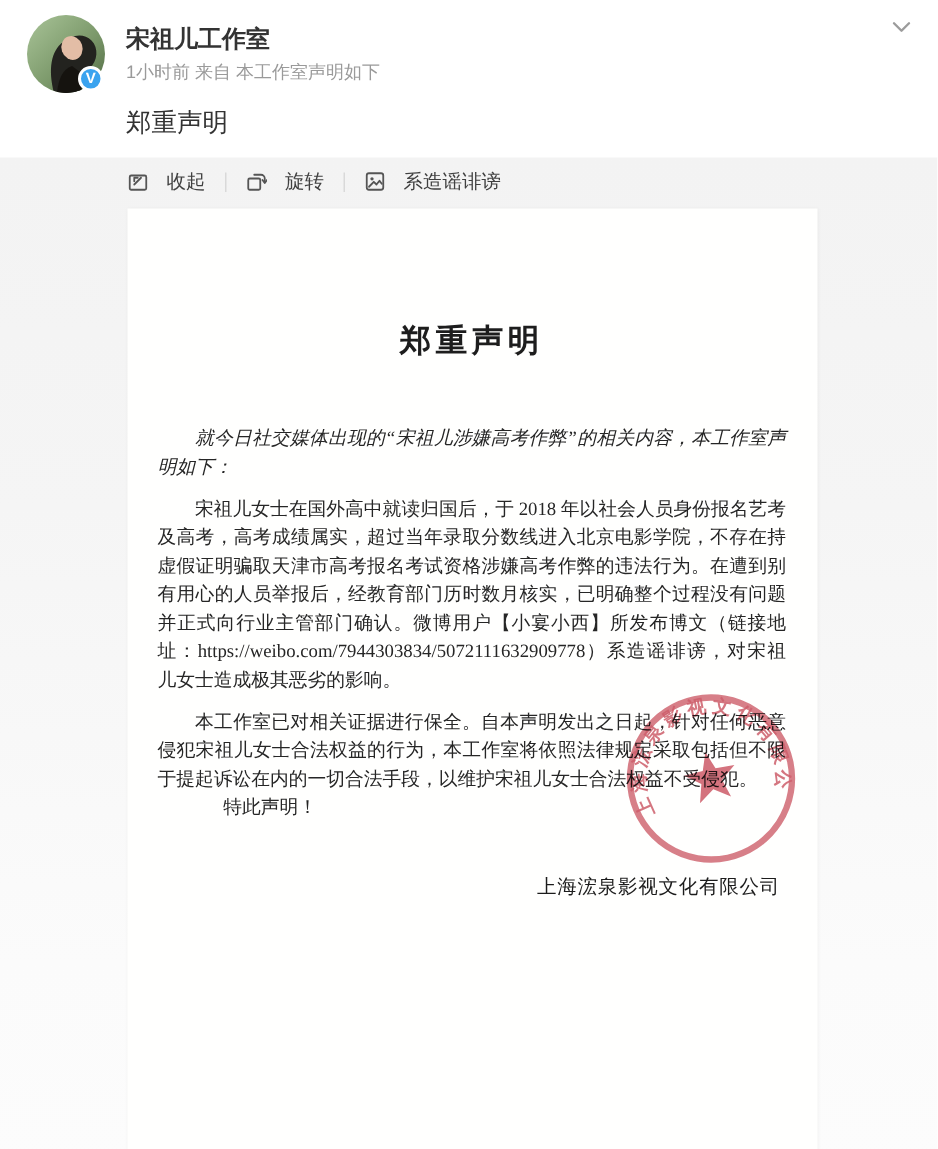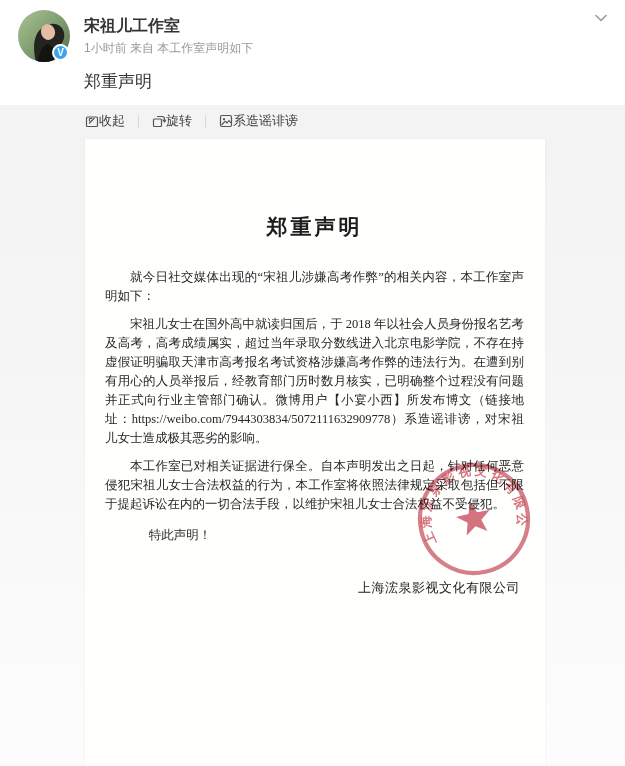--- a/index.html
+++ b/index.html
@@ -19,38 +19,38 @@
             color:#333; cursor:pointer; }
   .meta { position:absolute; left:84px; top:40px; font-size:12px; color:#9a9a9a; }
   .chevron { position:absolute; right:16px; top:10px; width:16px; height:16px; cursor:pointer; }
 
   .post-text { padding:6px 16px 12px 84px; font-size:17px; color:#333; background:#fff; }
 
   
   .image-section { height:670px;
       background:linear-gradient(180deg,#f3f3f3 0%,#f5f5f5 35%,#fbfbfb 80%,#fcfcfc 100%); }
   .toolbar { height:32px; display:flex; align-items:center; padding-left:85px; }
-  .tool-btn { display:flex; align-items:center; gap:0; font-size:13px; color:#404040;
+  .tool-btn { display:flex; align-items:center; gap:12px; font-size:13px; color:#404040;
               cursor:pointer;font-family:Liberation Serif, serif; }
   .tool-btn svg { display:block; }
   .tb-divider { width:1px; height:13px; background:#d9d9d9; margin:0 13px; }
 
   .photo { position:relative; height:638px; cursor:pointer; }
   .paper { position:absolute; left:85px; top:2px; width:460px; height:636px;
            background:#fffffe; box-shadow:0 0 3px rgba(0,0,0,.05); }
 
   .doc { position:relative; z-index:2; height:100%;
          font-family:"Liberation Serif","DejaVu Serif",serif; color:#262626;
          padding:74px 21px 0 20px; }
   .doc-title { text-align:center; font-size:21px; font-weight:700; letter-spacing:3px;
                color:#1d1d1d; }
   .doc p { font-size:12.5px; line-height:19px; margin-top:9px; text-indent:2em;
            text-align:justify; word-break:break-all; }
-  .doc p.first { margin-top:27px; }
-  .doc p.closing { margin-top:12px; text-indent:3.5em; text-align:left; }
+  .doc p.first { margin-top:42px;font-style:italic; }
+  .doc p.closing { margin-top:0; text-indent:3.5em; text-align:left; }
   .sign { margin-top:34px; text-align:right; padding-right:4px; font-size:13px;
           color:#1c1c1c; }
   .sign-company { letter-spacing:.5px; }
   .sign-date { margin-top:9px; letter-spacing:1px; padding-right:1px; }
 
   .seal { position:absolute; left:404px; top:312px; width:140px; height:140px;
           z-index:3; mix-blend-mode:multiply; opacity:.92;
           transform:rotate(-12deg); pointer-events:none; }
 </style>
 </head>

